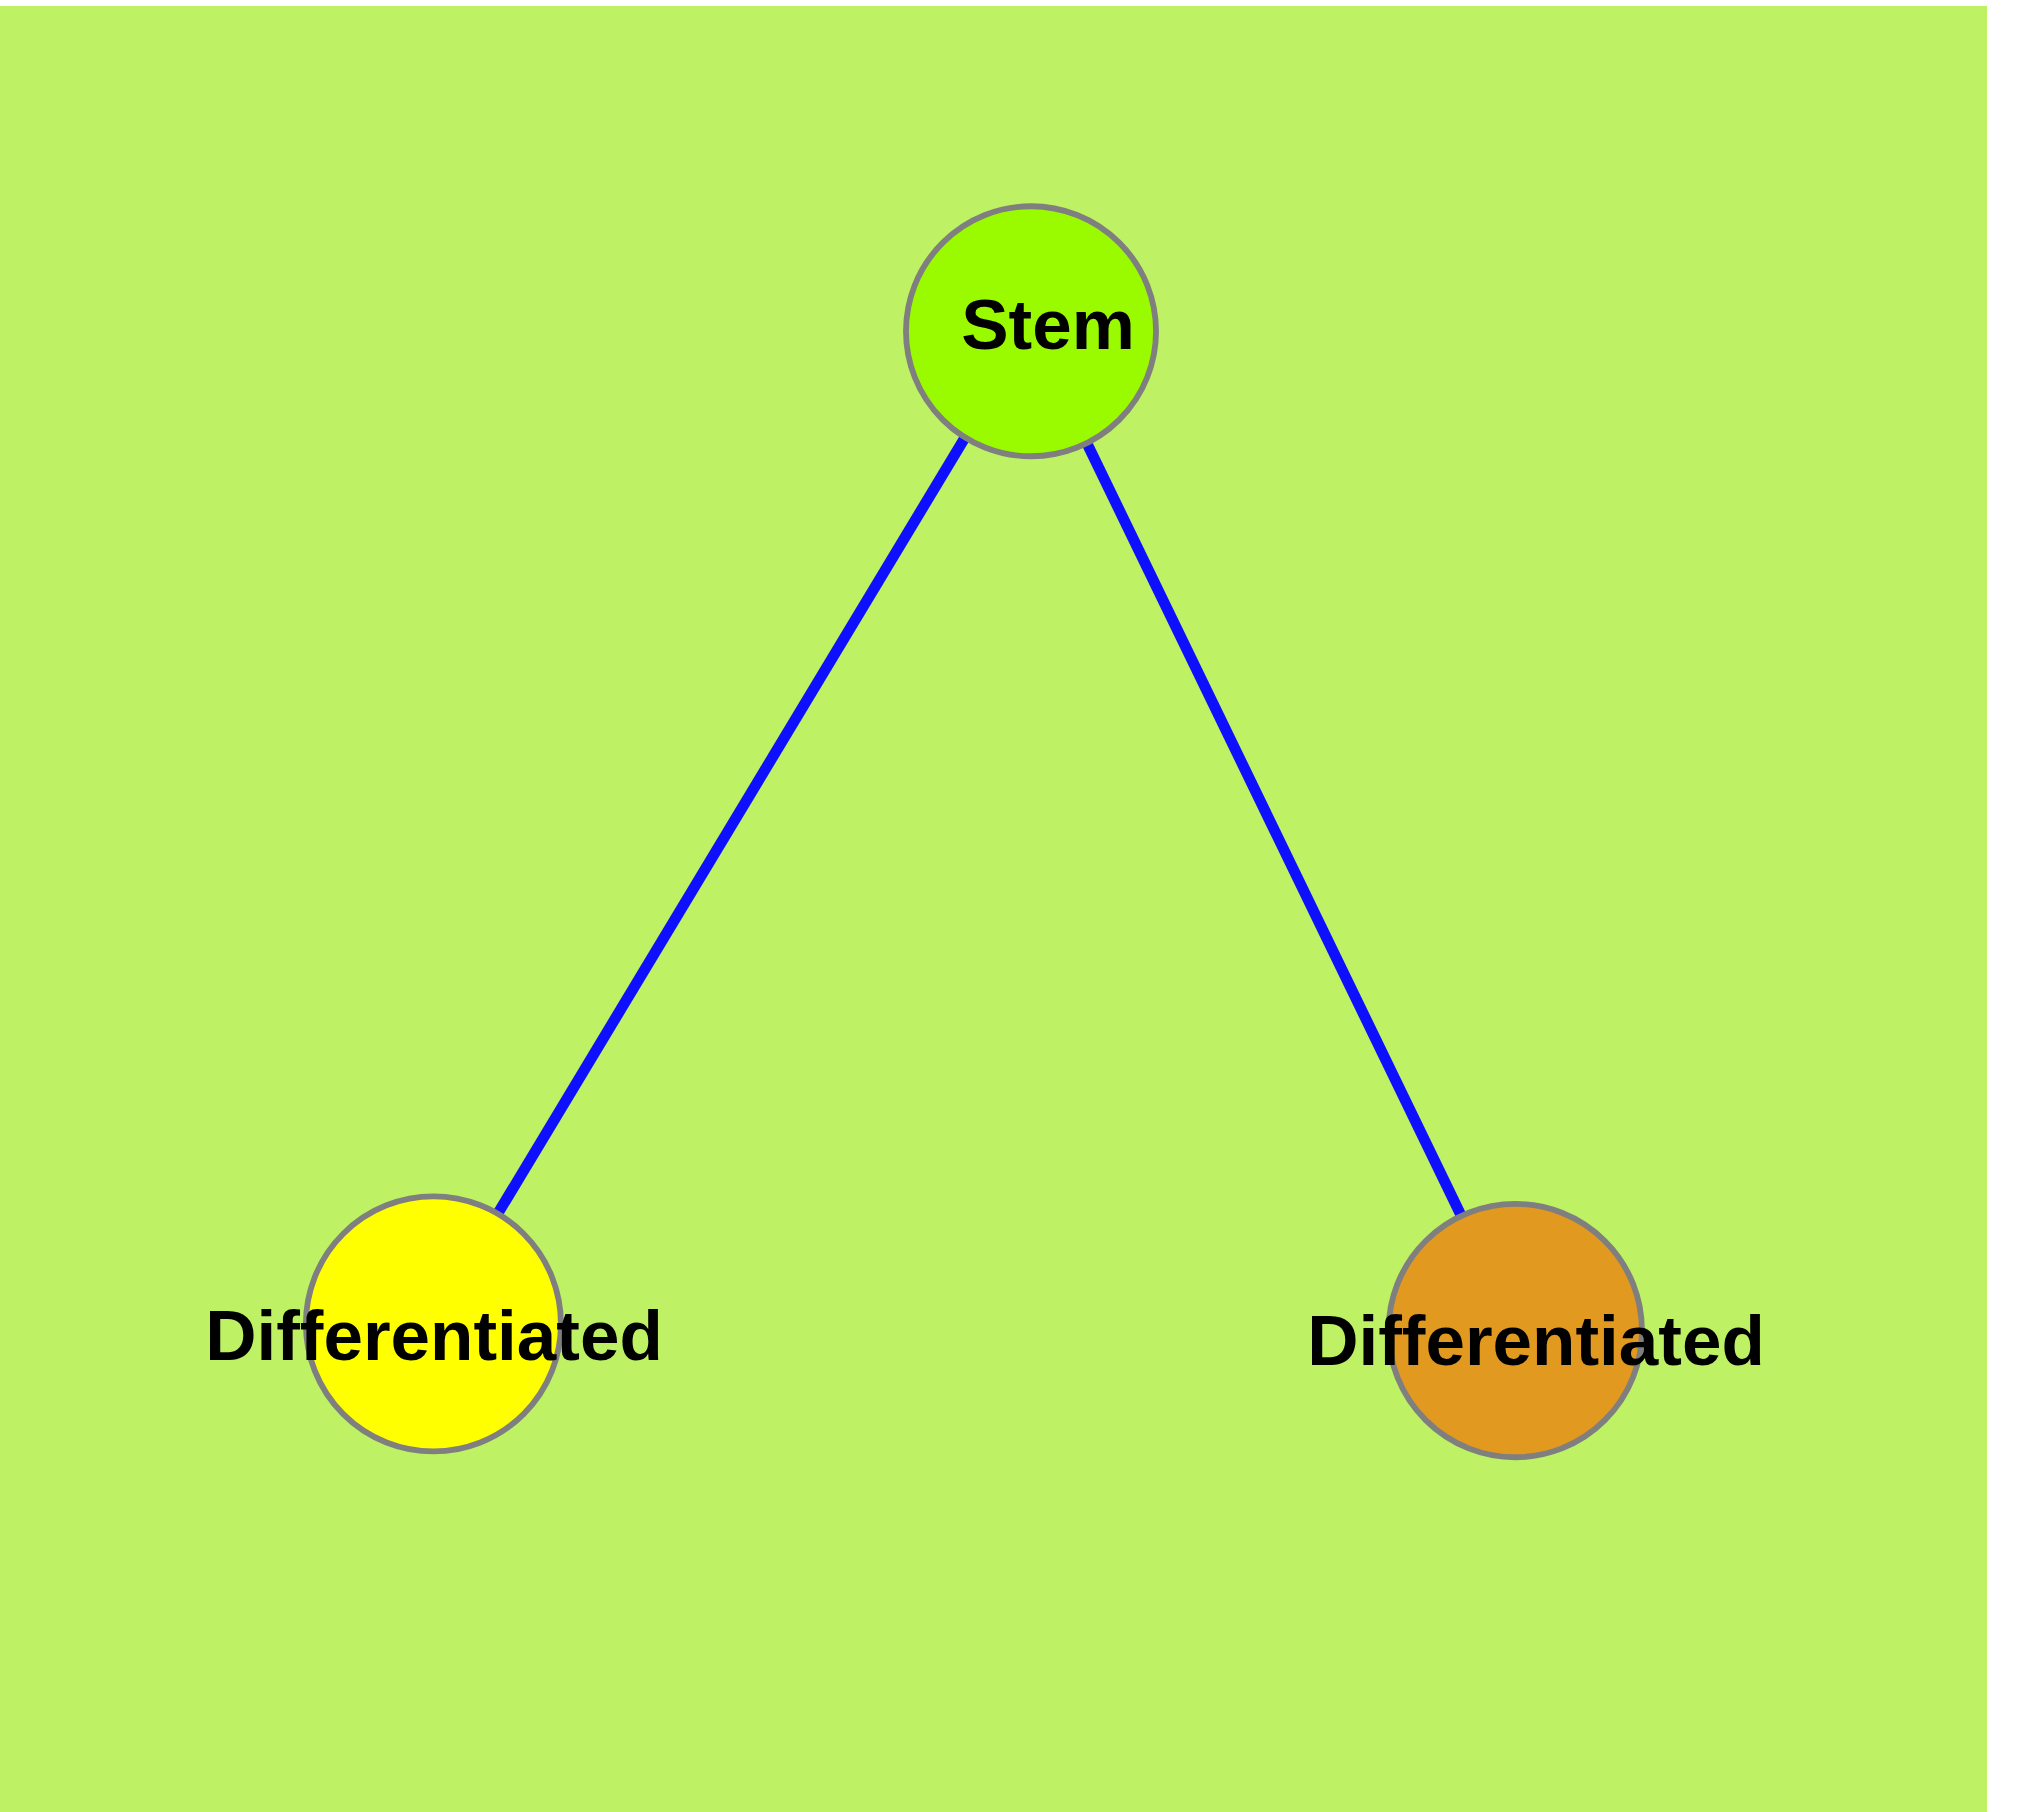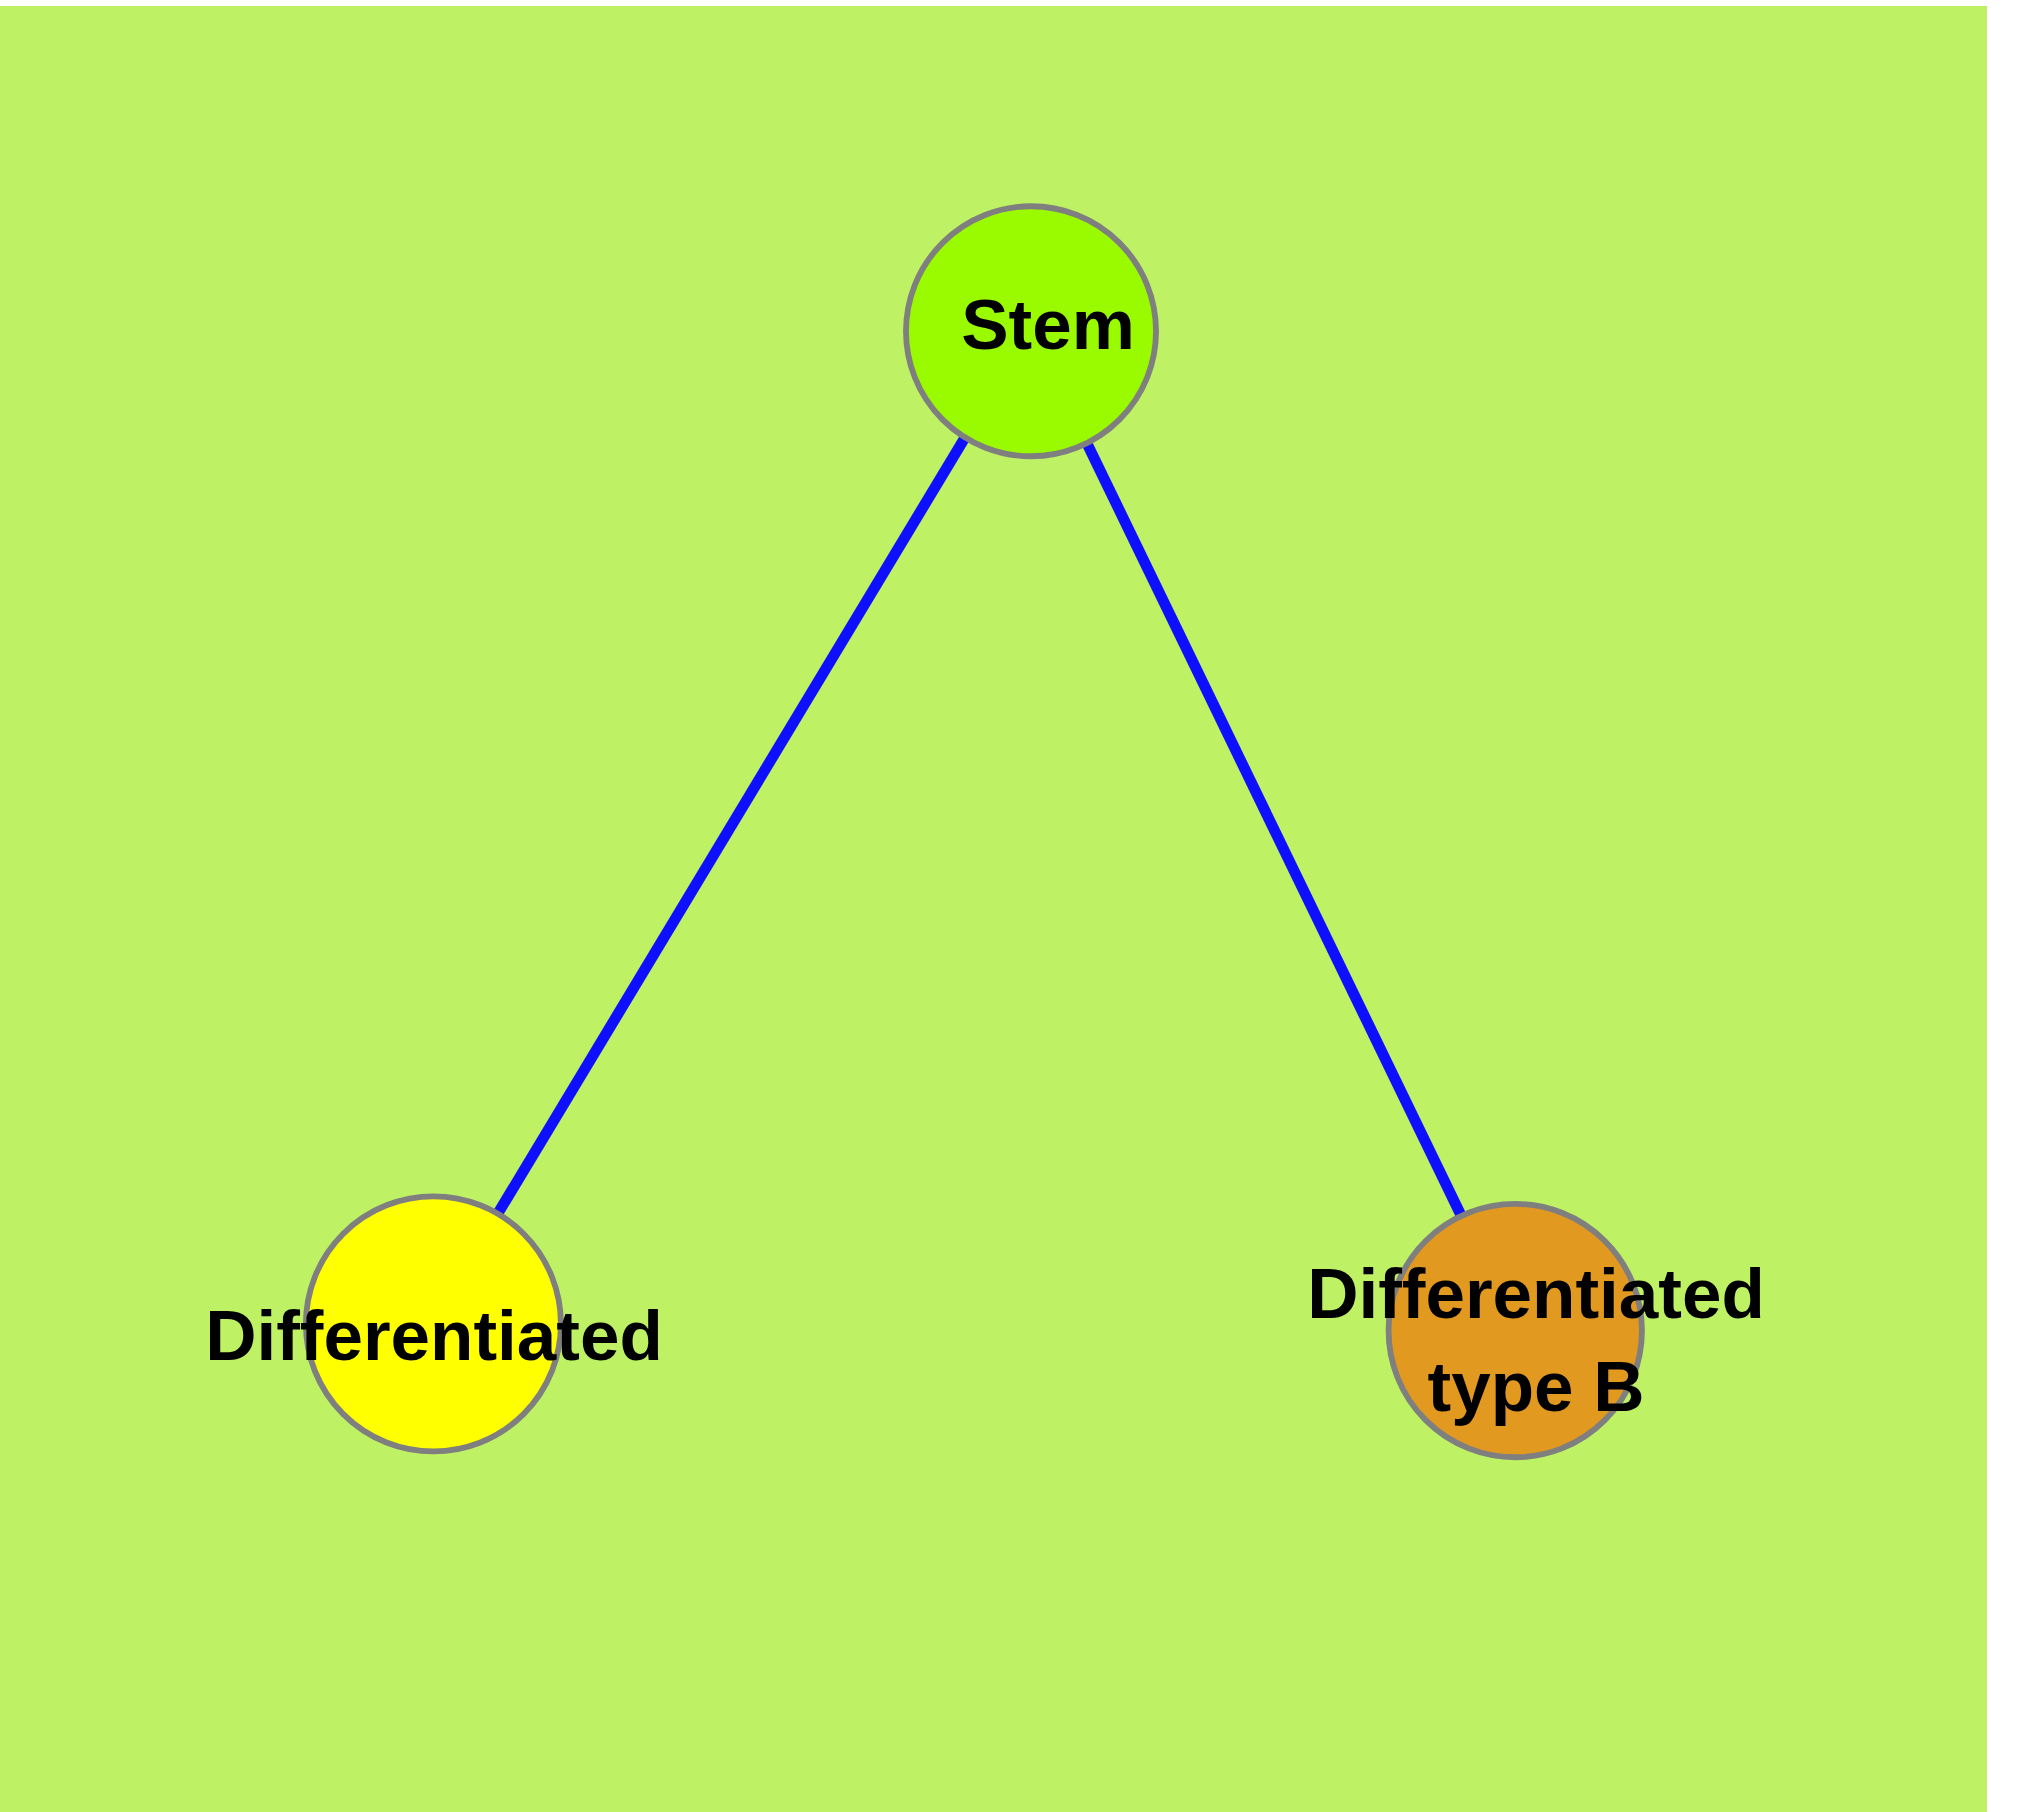--- a/index.html
+++ b/index.html
@@ -52,17 +52,16 @@
   </svg>
 
   <div class="node-label" style="left:1048px; top:318px;">Stem</div>
 
   <div class="node-label" style="left:434px; top:1329px;">
     <div>Differentiated</div>
   </div>
 
   <div class="node-label" style="left:1536px; top:1334px;">
     <div>Differentiated</div>
-    <div>type B</div>
   </div>
 
 </div>
 
 
 </body></html>

